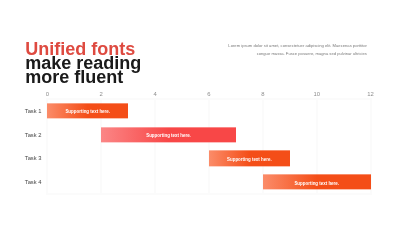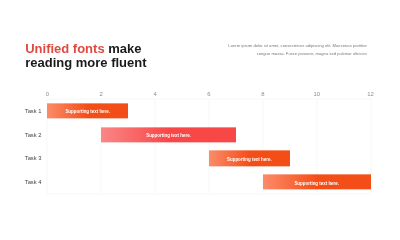--- a/index.html
+++ b/index.html
@@ -2,21 +2,21 @@
 <html><head>
 <meta charset="utf-8">
 <style>
   html,body{margin:0;padding:0;background:#ffffff;}
   body{width:400px;height:225px;overflow:hidden;
        font-family:"Liberation Sans",sans-serif;}
   #slide{position:relative;width:400px;height:225px;background:#ffffff;}
 
   
   #title{position:absolute;left:25.2px;top:41.8px;width:122px;
-         font-size:13px;font-weight:bold;line-height:14px;color:#1a1a1a;
+         font-size:18px;font-weight:bold;line-height:14px;color:#1a1a1a;
          transform:translateZ(0);}
   #title .accent{color:#de4a40;}
 
   
   #para{position:absolute;left:226.9px;top:41.7px;width:140px;
         font-size:4.15px;line-height:8px;color:#7a7a7a;text-align:right;
         transform:translateZ(0);}
 
   
   #chart{position:absolute;left:47.3px;top:98.9px;width:323.3px;height:95.1px;}

